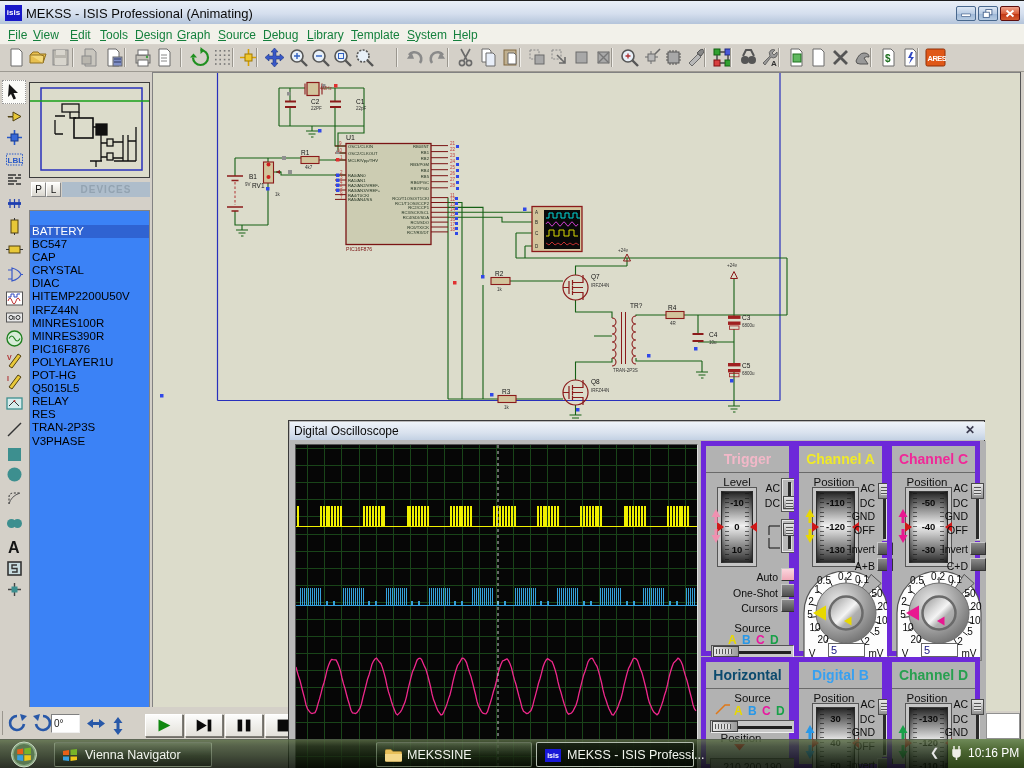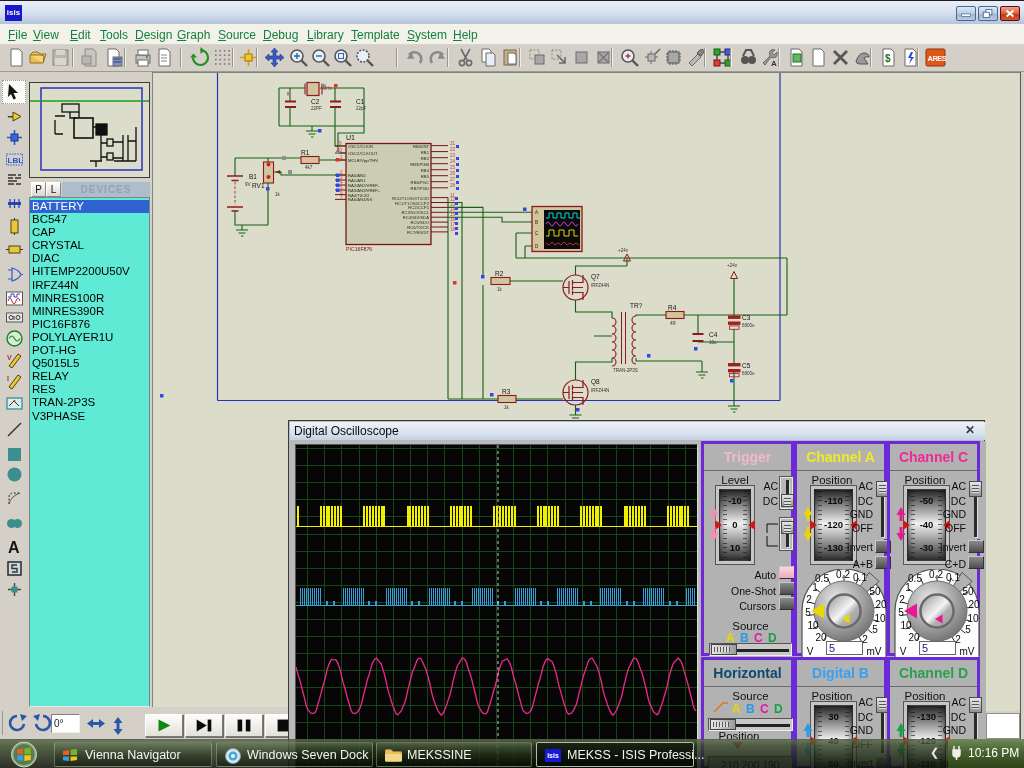--- a/index.html
+++ b/index.html
@@ -23,40 +23,40 @@
 #leftbar{left:0;top:72px;width:28px;height:667px;background:#d4d0c8;}
 .lbi{position:absolute;left:6px;width:17px;height:17px;}
 #selbox{left:2px;top:8px;width:24px;height:24px;background:#fbfbf8;border:1px dotted #999;}
 
 #overview{left:29px;top:82px;width:121px;height:96px;background:#dcdccb;border:1px solid #3c3c3c;}
 
 #plrow{left:29px;top:182px;width:121px;height:16px;}
 .plbtn{position:absolute;top:0;width:15px;height:15px;background:linear-gradient(180deg,#fdfdfb,#d9d6ce);border:1px solid #888;border-top-color:#fff;border-left-color:#fff;font-size:10px;text-align:center;line-height:14px;color:#111;}
 #devhdr{position:absolute;left:33px;top:0;width:88px;height:15px;background:#aebdcb;color:#93a3b1;font-size:10px;font-weight:bold;text-align:center;line-height:15px;letter-spacing:1px;}
 
-#devlist{left:29px;top:197px;width:121px;height:510px;background:#5eead4;border:1px solid #828282;border-bottom-color:#e8e8e8;overflow:hidden;padding-top:2px;}
+#devlist{left:29px;top:210px;width:121px;height:510px;background:#3b82f6;border:1px solid #828282;border-bottom-color:#e8e8e8;overflow:hidden;padding-top:14px;}
 .dli{height:13.1px;font-size:11.5px;line-height:13px;color:#000;padding-left:2px;white-space:nowrap;}
 .dli.sel{background:#2f63d2;color:#fff;}
 
 #rotrow{left:0;top:707px;width:152px;height:33px;background:#d4d0c8;}
 #rotinput{position:absolute;left:51px;top:7px;width:29px;height:19px;background:#fff;border:1px solid #808080;border-bottom-color:#f0f0f0;border-right-color:#f0f0f0;font-size:10px;color:#222;padding:1px 2px;}
 
 #animrow{left:145px;top:707px;width:176px;height:33px;background:#d4d0c8;}
 .abtn{position:absolute;top:7px;width:38px;height:23px;background:linear-gradient(180deg,#fcfcfb,#e3e1da);border:1px solid #7e7c76;border-top-color:#fff;border-left-color:#fff;box-shadow:1px 1px 0 #6e6c66;}
 
 #canvas{left:152px;top:72px;width:868px;height:639px;background:#dcdccb;border-top:1px solid #828282;border-left:1px solid #828282;overflow:hidden;}
 #statusw{left:986px;top:713px;width:34px;height:26px;background:#fff;border:1px solid #909090;}
 #rightedge{left:1020px;top:72px;width:4px;height:667px;background:#d4d0c8;border-left:1px solid #555;}
 
 #scope{left:288px;top:420px;width:697px;height:348px;background:#b9b9b9;border:1px solid #3a3a3a;border-bottom:none;}
 #scopetitle{left:1px;top:1px;width:695px;height:18px;background:linear-gradient(180deg,#eef3f9 0%,#d9e2ee 60%,#c3d1e3 100%);font-size:12px;color:#0a0a0a;padding:2px 0 0 4px;}
 #scopex{position:absolute;right:8px;top:2px;width:14px;height:13px;font-size:12px;font-weight:bold;color:#3c3c50;line-height:13px;text-align:center;}
 #display{left:6px;top:23px;width:403px;height:325px;background:#060606;border:1px solid #555;border-right-color:#ddd;}
 #panel{left:411px;top:20px;width:286px;height:328px;background:#b2b2b2;}
-.sect{position:absolute;border:3px solid #6d28d9;}
+.sect{position:absolute;border:5px solid #6d28d9;}
 .secttitle{position:absolute;left:0;top:0;width:100%;height:27px;text-align:center;font-size:14px;font-weight:bold;line-height:27px;border-bottom:1px solid #6a6a6a;}
 .slbox{position:absolute;width:44px;border:3px solid #c6c6c6;outline:1px solid #555;background:linear-gradient(180deg,#1e1e1e 0%,#909090 25%,#f0f0f0 48%,#c6c6c6 60%,#5a5a5a 88%,#282828 100%);box-shadow:inset 5px 0 5px -3px rgba(10,10,10,.6),inset -5px 0 5px -3px rgba(10,10,10,.6),inset 0 0 0 1px #444;}
 .slbox:before,.slbox:after{content:"";position:absolute;top:2px;bottom:2px;width:4px;background:repeating-linear-gradient(180deg,rgba(20,20,20,.6) 0 1px,transparent 1px 4.7px);}
 .slbox:before{left:4px;}.slbox:after{right:4px;}
 .slnum{position:absolute;width:100%;text-align:center;font-size:9.5px;font-weight:bold;color:#0a0a0a;}
 .redtri{position:absolute;width:0;height:0;border-top:5px solid transparent;border-bottom:5px solid transparent;}
 .rt-r{border-left:7px solid #cf1818;}
 .rt-l{border-right:7px solid #cf1818;}
 .chlbl{position:absolute;font-size:10.5px;color:#0d0d0d;text-align:right;width:34px;}
 .vslider{position:absolute;width:13px;background:#b2b2b2;}
@@ -297,20 +297,21 @@
           <text x="429" y="214.3" text-anchor="end">RC3/SCK/SCL</text>
           <text x="429" y="219.2" text-anchor="end">RC4/SDI/SDA</text>
           <text x="429" y="224.1" text-anchor="end">RC5/SDO</text>
           <text x="429" y="229" text-anchor="end">RC6/TX/CK</text>
           <text x="429" y="233.9" text-anchor="end">RC7/RX/DT</text>
     </g>
   </svg>
   </div>
   <div class="abs" id="titlebar">
     <div class="abs" id="isislogo">isis</div>
+    <div class="abs" id="apptitle">MEKSS - ISIS Professional (Animating)</div>
     <div class="abs winbtn" style="left:956px;">
         <svg class="winglyph" viewBox="0 0 20 15">
           <rect x="5" y="8" width="10" height="3" fill="#fff" stroke="#44618c" stroke-width="0.8"></rect>
         </svg>
       </div>
     <div class="abs winbtn" style="left:978px;">
         <svg class="winglyph" viewBox="0 0 20 15">
           <rect x="7.5" y="3" width="7" height="6" fill="#fff" stroke="#44618c"></rect>
           <rect x="4.5" y="6" width="7" height="6" fill="#fff" stroke="#44618c"></rect>
         </svg>
@@ -953,28 +954,20 @@
       </svg>
       <div class="tkbtn" style="left:54px;width:158px;">
         <svg style="position:absolute;left:8px;top:6px" width="15" height="13">
           <path d="M0 2 L6 1 V6 H0Z" fill="#e86018"></path>
           <path d="M7.5 0.8 L14 0 V6 H7.5Z" fill="#78b428"></path>
           <path d="M0 7.5 H6 V12 L0 11.2Z" fill="#38a0e0"></path>
           <path d="M7.5 7.5 H14 V11 L7.5 12Z" fill="#f0c818"></path>
         </svg>
         <div class="tklbl">Vienna Navigator</div>
       </div>
-      <div class="tkbtn" style="left:216px;width:157px;">
-        <svg style="position:absolute;left:8px;top:5px" width="16" height="16">
-          <circle cx="8" cy="8" r="7.5" fill="#d8e8f0" stroke="#8898a8"></circle>
-          <circle cx="8" cy="8" r="4.5" fill="#48a8d8"></circle>
-          <circle cx="8" cy="8" r="2" fill="#e8f4f8"></circle>
-        </svg>
-        <div class="tklbl">Windows Seven Dock</div>
-      </div>
       <div class="tkbtn" style="left:376px;width:156px;">
         <svg style="position:absolute;left:8px;top:6px" width="17" height="13">
           <path d="M0 2 Q0 0.5 1.5 0.5 H6 L8 2.5 H15.5 Q17 2.5 17 4 V11 Q17 12.5 15.5 12.5 H1.5 Q0 12.5 0 11Z" fill="#e8c05a" stroke="#a88838" stroke-width="0.7"></path>
           <path d="M0 5 H17 V11 Q17 12.5 15.5 12.5 H1.5 Q0 12.5 0 11Z" fill="#f4d88a"></path>
         </svg>
         <div class="tklbl">MEKSSINE</div>
       </div>
       <div class="tkbtn" style="left:536px;width:158px;background:linear-gradient(180deg,rgba(20,28,16,.8),rgba(5,10,3,.85));border:1px solid rgba(220,230,215,.8);">
         <div style="position:absolute;left:8px;top:6px;width:16px;height:13px;background:#1818d8;color:#fff;font-size:7px;font-weight:bold;text-align:center;line-height:13px">isis</div>
         <div class="tklbl">MEKSS - ISIS Professi...</div>

